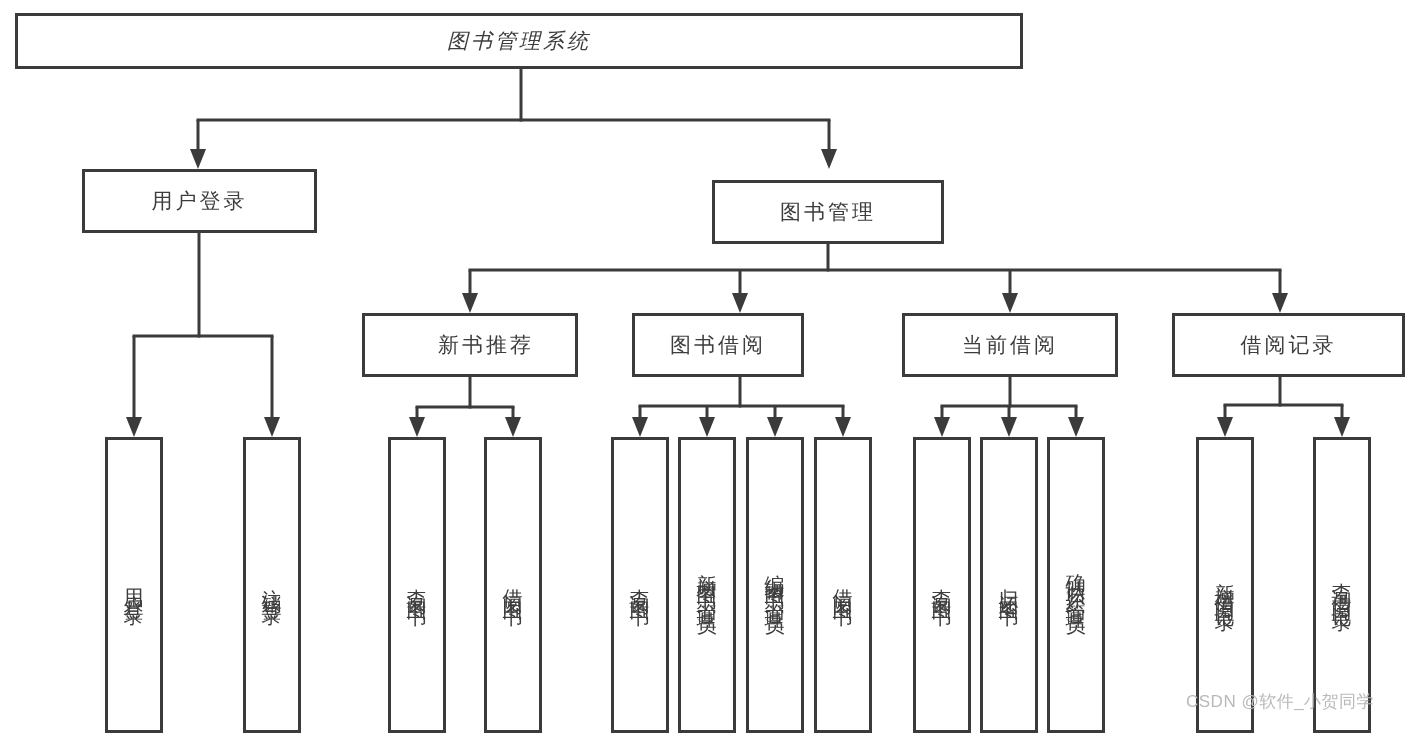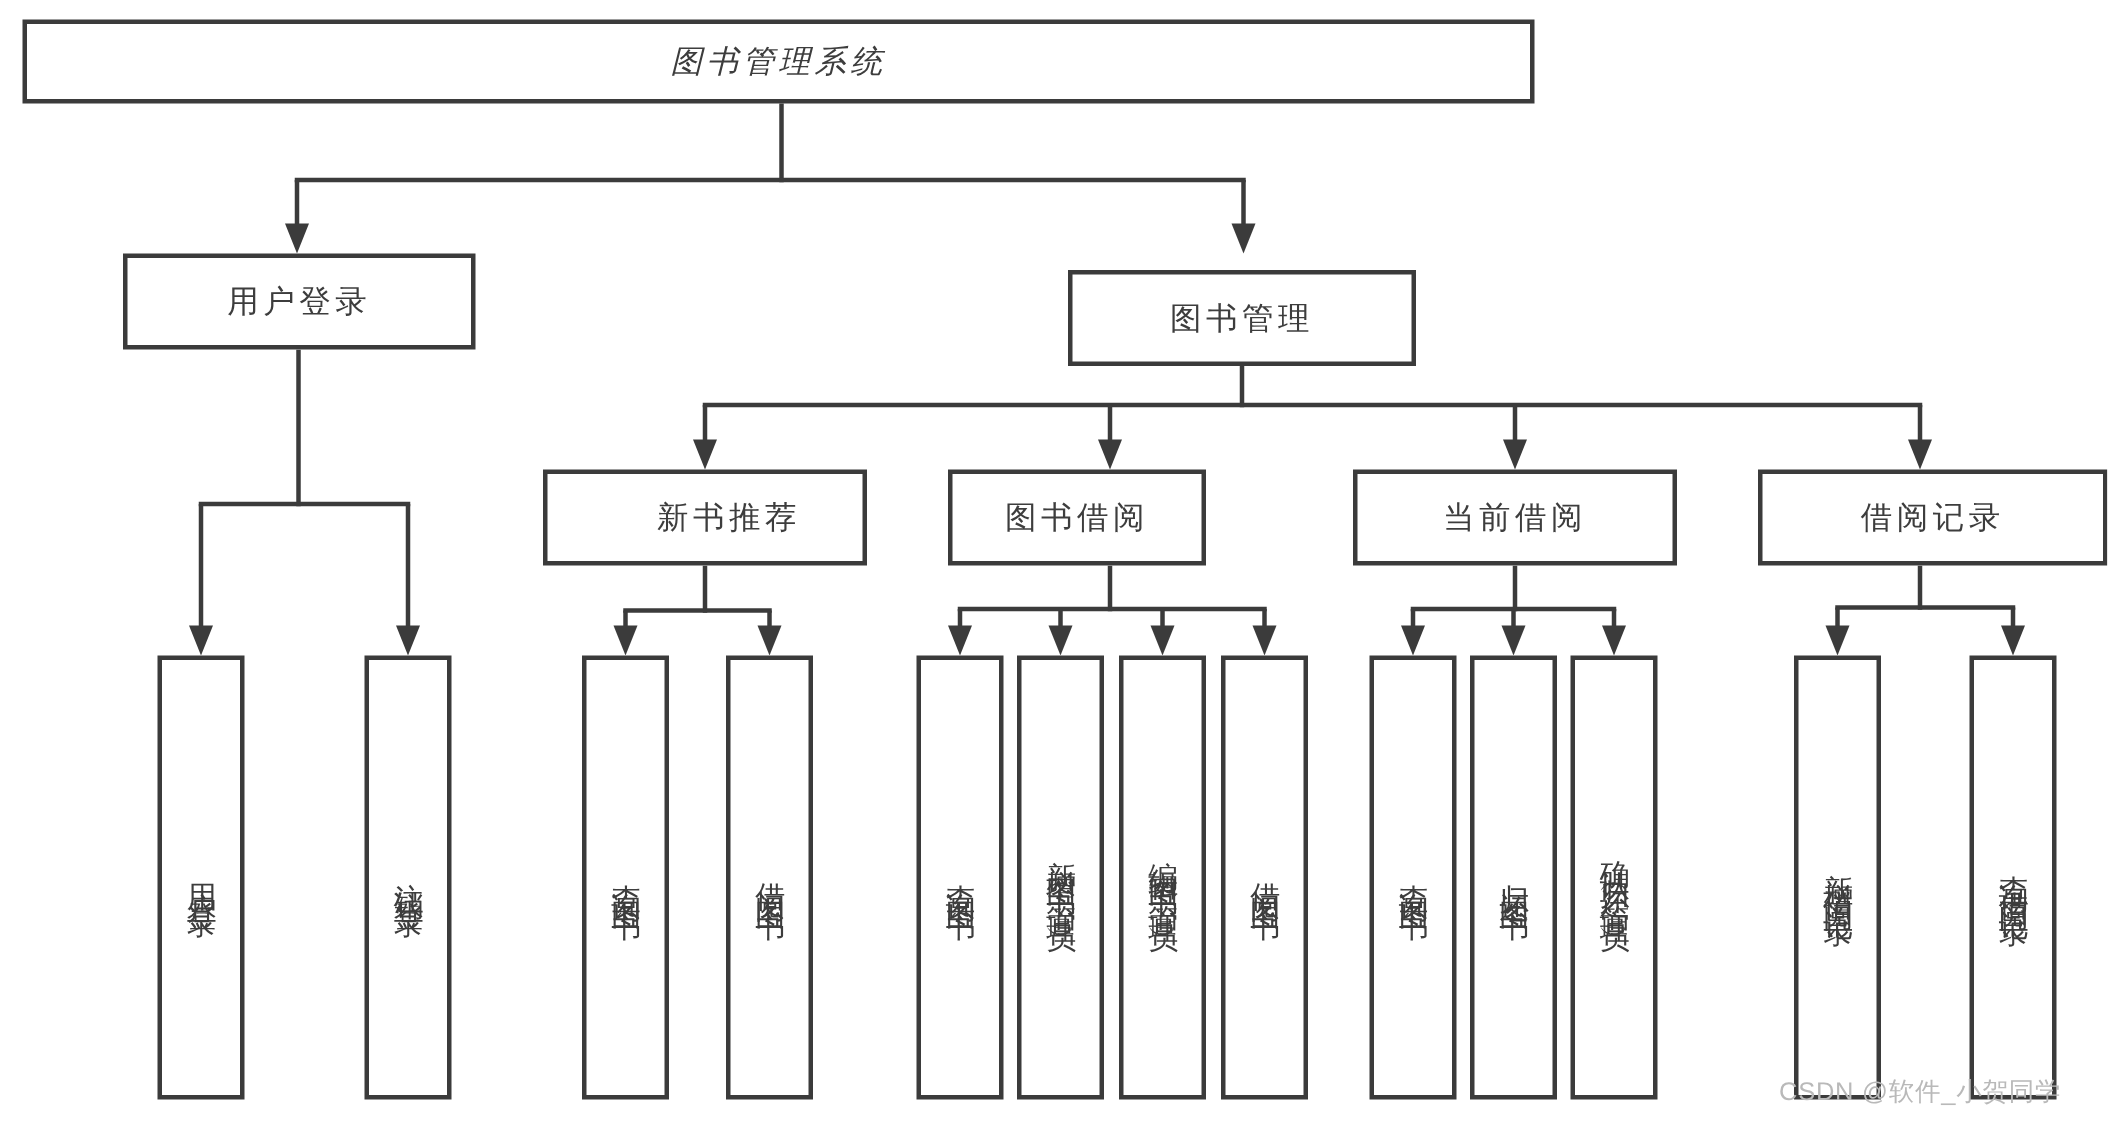--- a/index.html
+++ b/index.html
@@ -38,21 +38,21 @@
   .vbox {
     writing-mode: vertical-rl;
     font-size: 20px;
     letter-spacing: 6px;
     white-space: normal;
     line-height: 1;
   }
   .watermark {
     position: absolute;
     left: 1186px;
-    top: 716px;
+    top: 690px;
     width: 212px;
     color: #b9b9b9;
     font-size: 17px;
     letter-spacing: 0.5px;
     white-space: nowrap;
   }
 </style>
 </head>
 <body>
 

